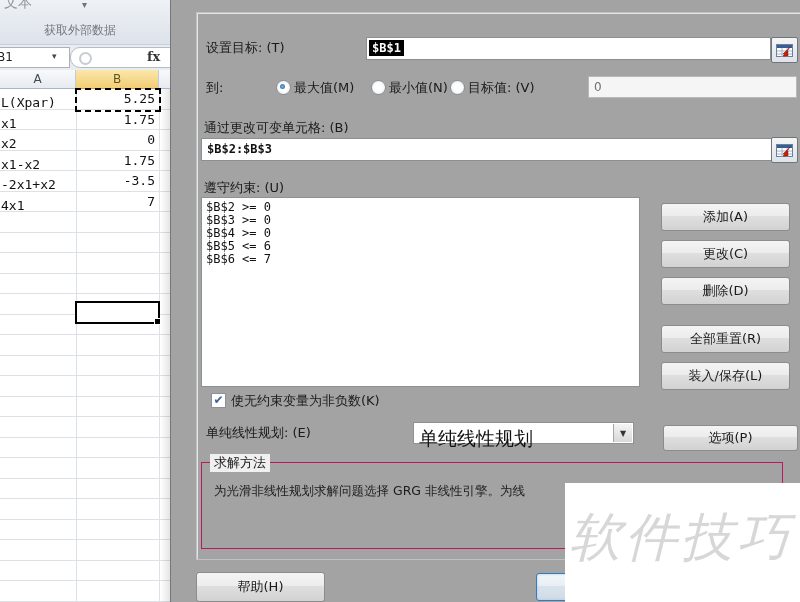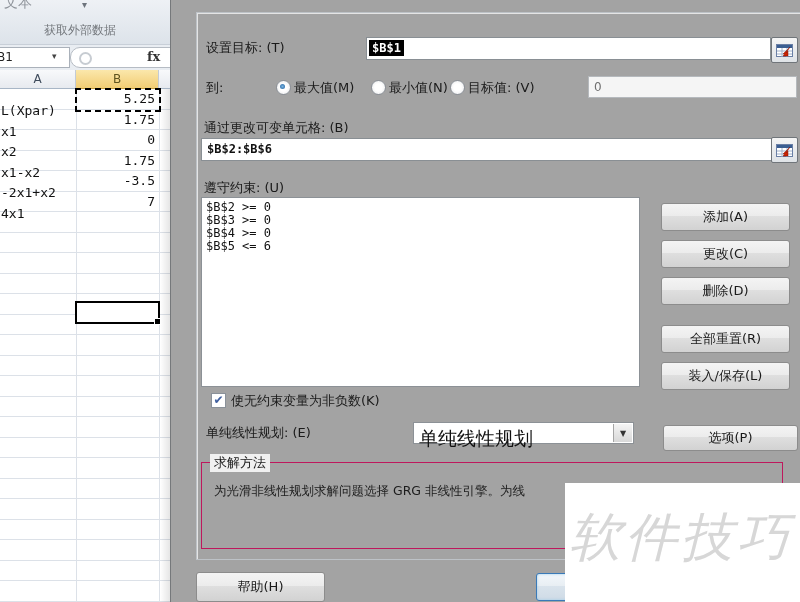--- a/index.html
+++ b/index.html
@@ -27,21 +27,21 @@
   .colheaders{left:0;top:70px;width:172px;height:19px;}
   .chead{top:0;height:18px;background:linear-gradient(#f8f9fb,#e7eaef);
          border-right:1px solid #c3cbd6;border-bottom:1px solid #a8b6c6;
          font-size:12px;line-height:18px;text-align:center;color:#3f4c5c;}
   .chead.sel{background:linear-gradient(#fbe7ab,#f2cd74);color:#5f5420;border-bottom:1px solid #c79f3a;}
   .grid{left:0;top:89px;width:172px;height:513px;
         background:repeating-linear-gradient(to bottom,#ffffff 0px,#ffffff 19.5px,#dce1e8 19.5px,#dce1e8 20.5px);}
   .vline{top:0;width:1px;height:513px;background:#dce1e8;}
   .srow{left:0;width:172px;height:20px;font-family:"DejaVu Sans Mono",monospace;
         font-size:13px;line-height:20px;color:#111;}
-  .cellA{position:absolute;left:0;top:12px;width:73px;padding-left:1px;overflow:hidden;white-space:nowrap;}
+  .cellA{position:absolute;left:0;top:4px;width:73px;padding-left:1px;overflow:hidden;white-space:nowrap;}
   .cellB{position:absolute;left:76px;top:0;width:79px;text-align:right;}
   .marquee{left:75px;top:-1px;width:82px;height:20px;border:2px dashed #000;}
   .selcell{left:75px;top:212px;width:81px;height:19px;border:2px solid #000;background:#fff;}
   .fillhandle{right:-3px;bottom:-3px;width:5px;height:5px;background:#000;border:1px solid #fff;position:absolute;}
   .shadowband{left:160px;top:89px;width:10px;height:513px;
               background:linear-gradient(to right,rgba(0,0,0,0),rgba(0,0,0,0.10));}
 
   
   .dialog{left:170px;top:0;width:630px;height:602px;background:#a3a3a3;
           border-left:1px solid #75787b;padding-left:9px;}
@@ -168,39 +168,40 @@
   <div class="abs dlabel" style="left:35px;top:79px;">到:</div>
   <div class="abs radio on" style="left:105px;top:80px;"></div>
   <div class="abs dlabel" style="left:123px;top:79px;">最大值(M)</div>
   <div class="abs radio" style="left:200px;top:80px;"></div>
   <div class="abs dlabel" style="left:218px;top:79px;">最小值(N)</div>
   <div class="abs radio" style="left:279px;top:80px;"></div>
   <div class="abs dlabel" style="left:297px;top:79px;">目标值: (V)</div>
   <div class="abs disfield" style="left:417px;top:76px;width:202px;height:20px;">0</div>
 
   <div class="abs dlabel" style="left:33px;top:119px;">通过更改可变单元格: (B)</div>
-  <div class="abs tbox" style="left:30px;top:138px;width:566px;height:21px;line-height:21px;padding-left:5px;font-weight:bold;">$B$2:$B$6</div>
+  <div class="abs tbox" style="left:30px;top:138px;width:566px;height:21px;line-height:21px;padding-left:5px;font-weight:bold;">$B$2:$B$3</div>
   <div class="abs rangebtn" style="left:600px;top:137px;">
     <svg width="17" height="13">
       <rect x="0.5" y="0.5" width="16" height="12" fill="#fff" stroke="#6a7fa5"></rect>
       <rect x="1" y="1" width="15" height="3" fill="#3b5e91"></rect>
       <line x1="1" y1="7" x2="16" y2="7" stroke="#9fb0c8"></line>
       <line x1="1" y1="10" x2="16" y2="10" stroke="#9fb0c8"></line>
       <line x1="6" y1="4" x2="6" y2="13" stroke="#9fb0c8"></line>
       <line x1="11" y1="4" x2="11" y2="13" stroke="#9fb0c8"></line>
       <path d="M14 3 L7 10 L9 10 L7 12 L12 12 L12 7 L10 9 Z" fill="#cc2200" stroke="#881100" stroke-width="0.5"></path>
     </svg>
   </div>
 
   <div class="abs dlabel" style="left:33px;top:179px;">遵守约束: (U)</div>
   <div class="abs listbox" id="constraint-list" style="left:30px;top:197px;width:429px;height:182px;">
       <div>$B$2 &gt;= 0</div>
       <div>$B$3 &gt;= 0</div>
       <div>$B$4 &gt;= 0</div>
       <div>$B$5 &lt;= 6</div>
+      <div>$B$6 &lt;= 7</div>
     </div>
 
   <div class="abs btn" style="left:490px;top:203px;width:127px;height:26px;">添加(A)</div>
   <div class="abs btn" style="left:490px;top:240px;width:127px;height:26px;">更改(C)</div>
   <div class="abs btn" style="left:490px;top:277px;width:127px;height:26px;">删除(D)</div>
   <div class="abs btn" style="left:490px;top:325px;width:127px;height:26px;">全部重置(R)</div>
   <div class="abs btn" style="left:490px;top:362px;width:127px;height:26px;">装入/保存(L)</div>
 
   <div class="abs checkbox" style="left:40px;top:393px;">✔</div>
   <div class="abs dlabel" style="left:60px;top:392px;">使无约束变量为非负数(K)</div>

